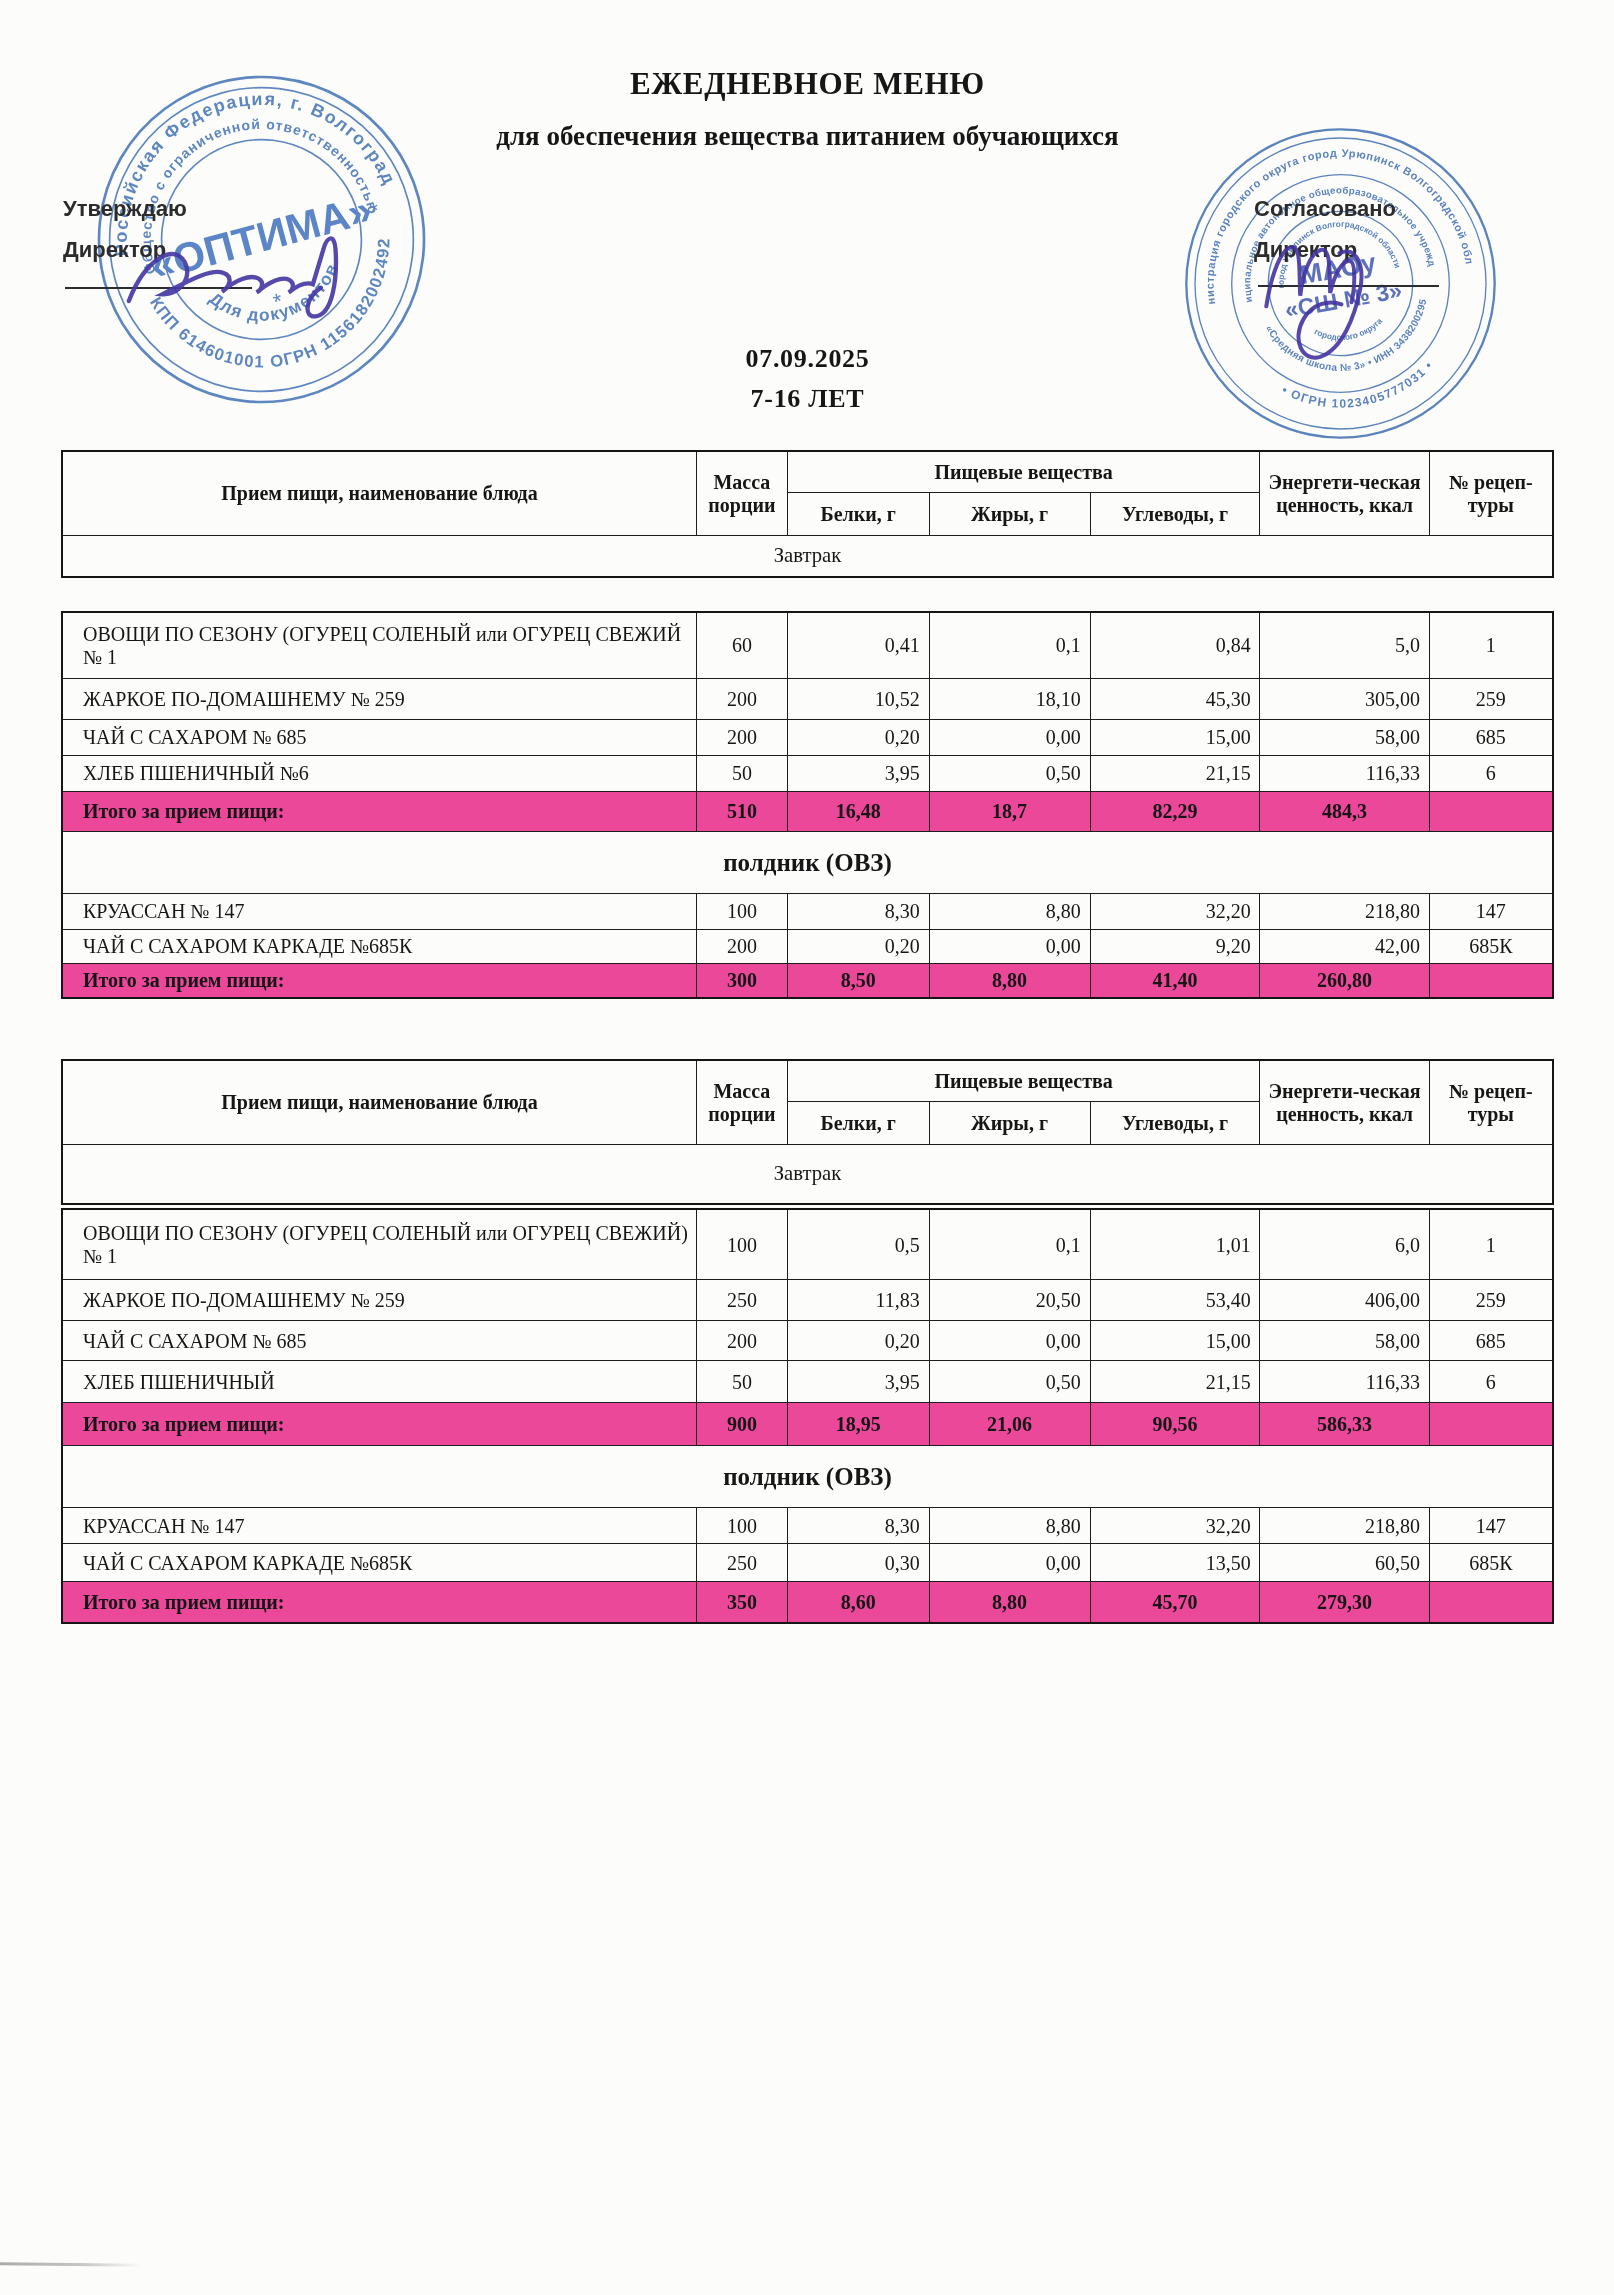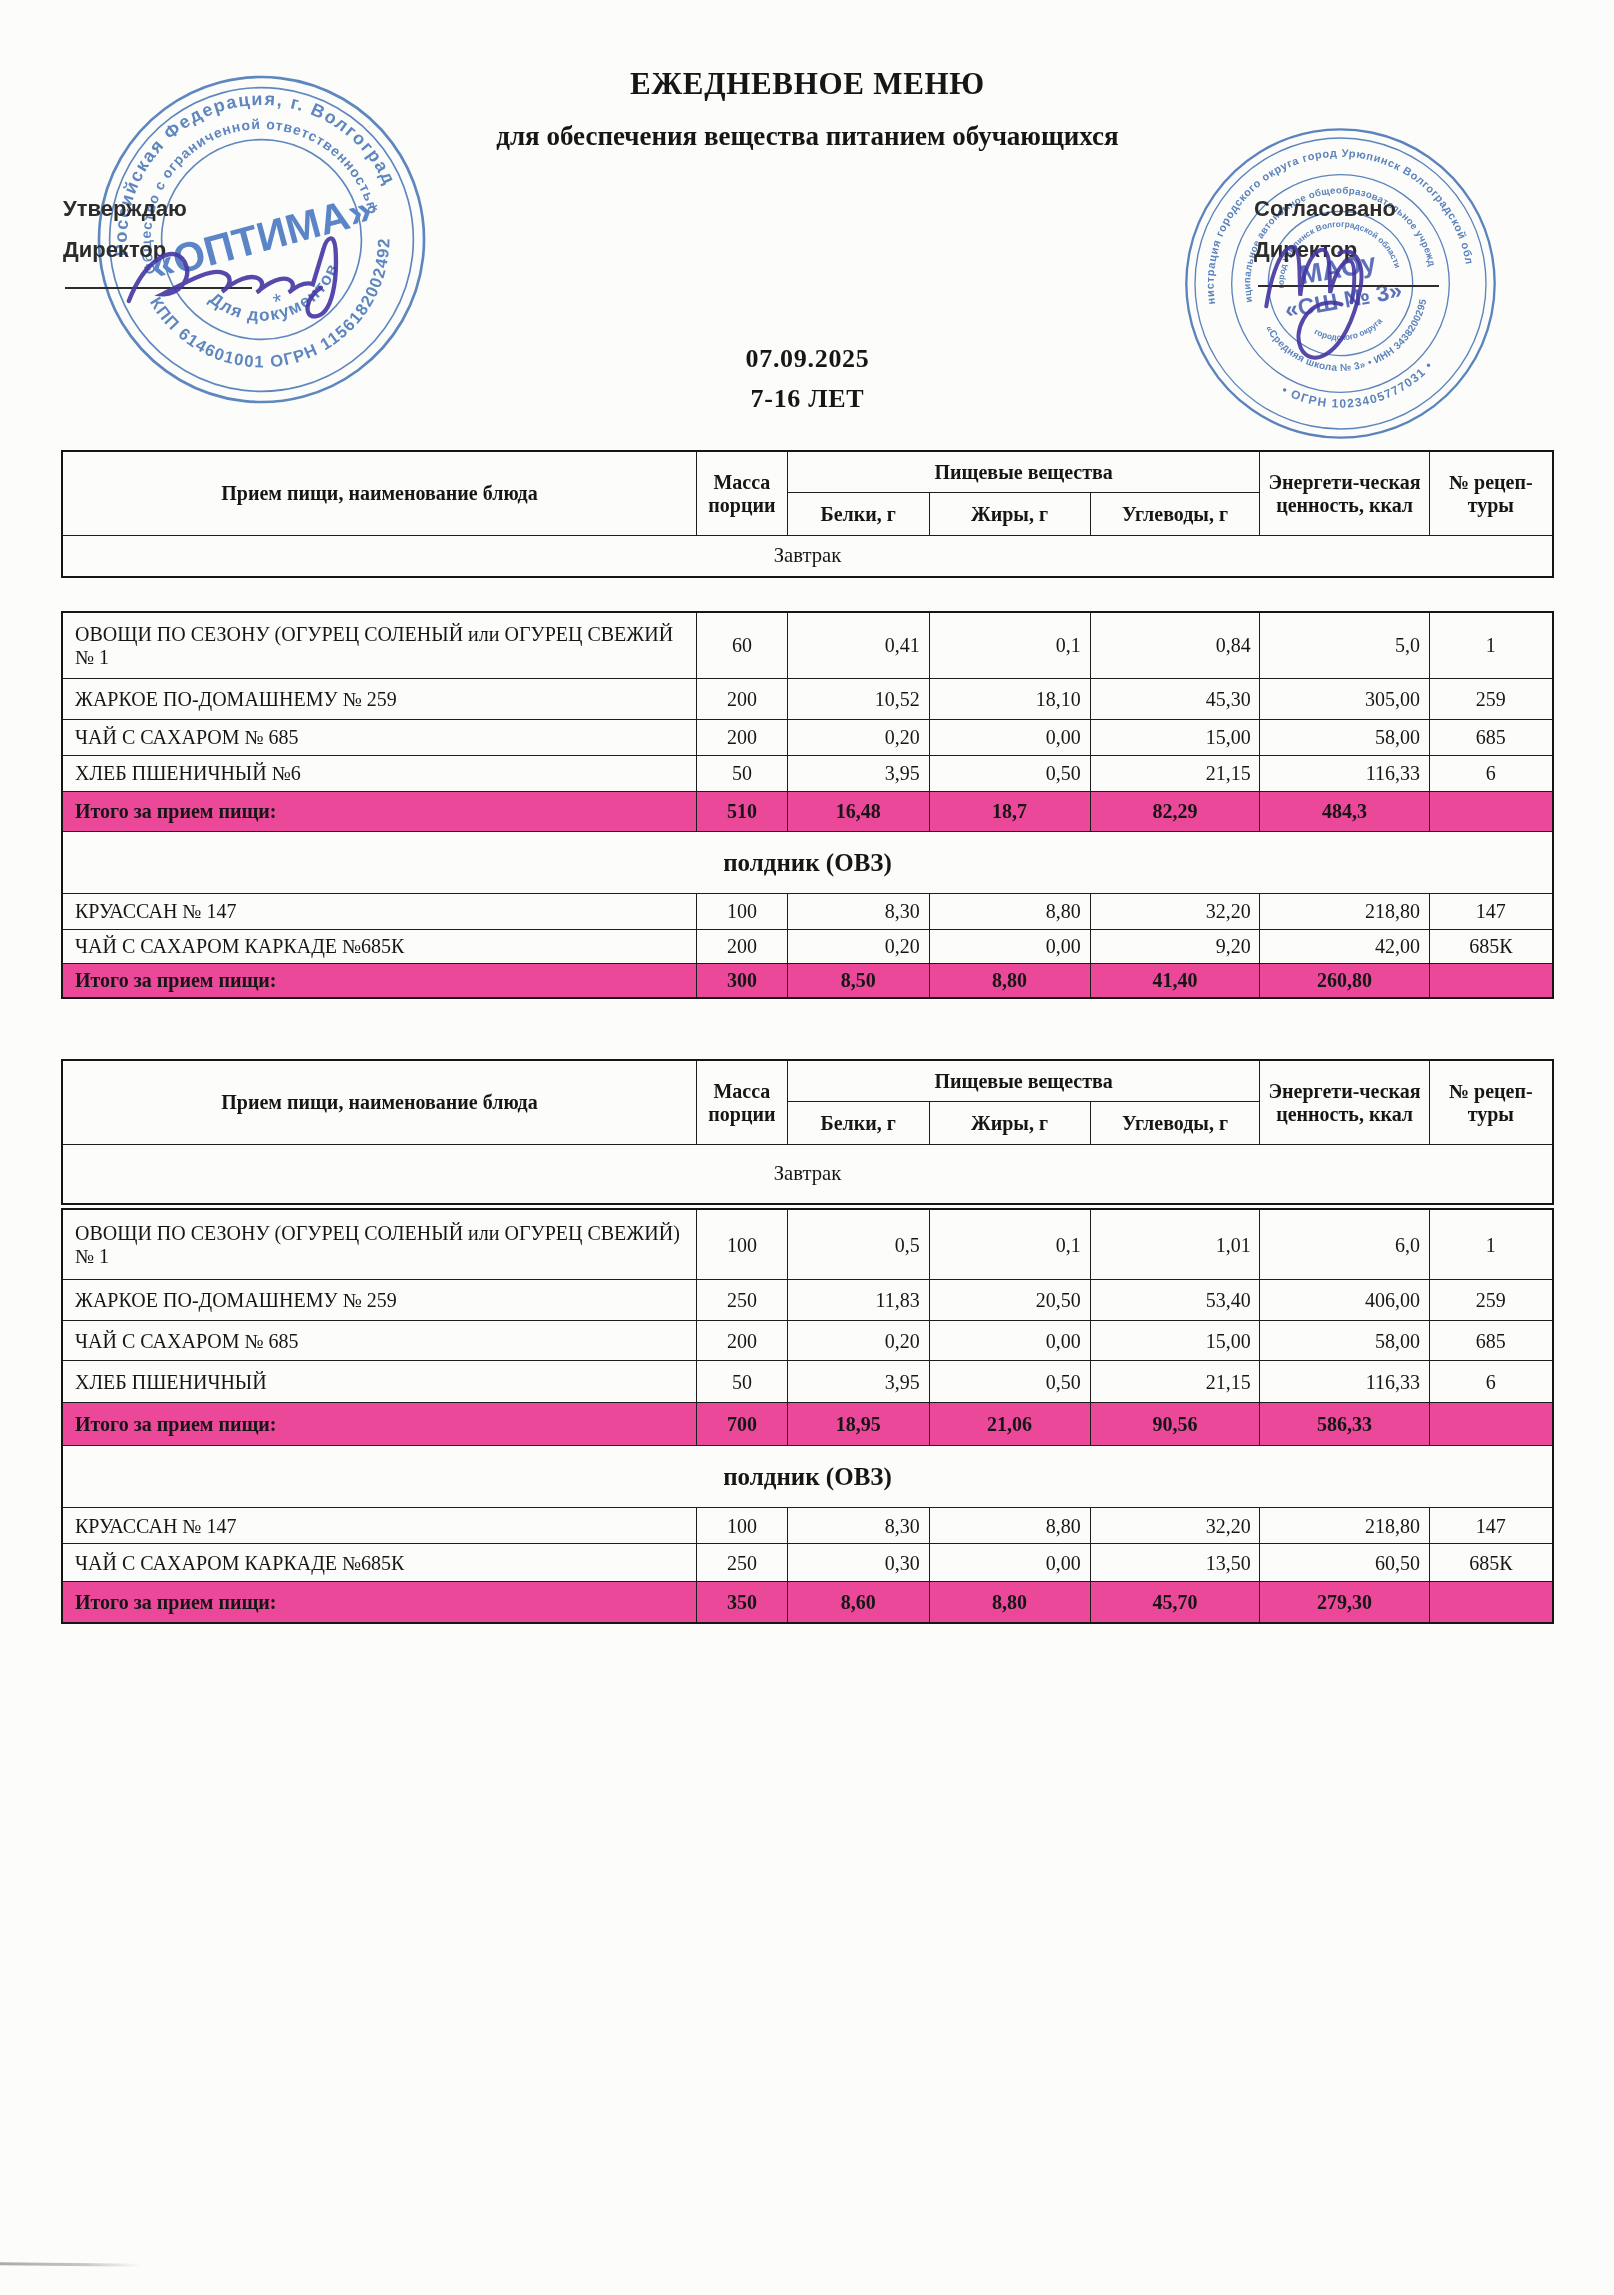--- a/index.html
+++ b/index.html
@@ -23,21 +23,21 @@
   #age-1{top:974px;}
   .tblwrap{position:absolute;left:61px;width:1493px;}
   #tbl-0{top:450px;}
   #tbl-1{top:1059px;}
   table.blk{border-collapse:collapse;width:100%;table-layout:fixed;border:2.7px solid #151515;}
   .blk td{border:1.3px solid #1d1d1d;font-size:20px;line-height:1.13;vertical-align:middle;
           padding:2px 4px;overflow:hidden;word-wrap:break-word;}
   tr.h1 td, tr.h2 td{font-weight:bold;text-align:center;padding:1.3px 2.7px;}
   tr.h1 td{height:37px;}
   tr.h2 td{height:40px;}
-  td.c-name{text-align:left;padding-left:12px;}
+  td.c-name{text-align:left;padding-left:20px;}
   td.c-num{text-align:right;padding-right:8.7px;}
   td.c-ctr{text-align:center;}
   tr.sec td{text-align:center;border-left:none;border-right:none;}
   td.sec1-cell{font-size:20.7px;}
   td.sec2-cell{font-size:25px;font-weight:bold;}
   tr.total td{background:#ec4899;font-weight:bold;}
   #tbl-0 .blkB{margin-top:33px;}
   #tbl-1 .blkB{margin-top:3.3px;}
   .stamp{position:absolute;opacity:.9;z-index:3;}
   #stamp-left{left:95px;top:73px;}
@@ -352,21 +352,21 @@
             <td class="c-name" style="height:37px">ХЛЕБ ПШЕНИЧНЫЙ</td>
             <td class="c-ctr" style="height:37px">50</td>
             <td class="c-num" style="height:37px">3,95</td>
             <td class="c-num" style="height:37px">0,50</td>
             <td class="c-num" style="height:37px">21,15</td>
             <td class="c-num" style="height:37px">116,33</td>
             <td class="c-ctr" style="height:37px">6</td>
           </tr>
           <tr class="total">
             <td class="c-name" style="height:38px">Итого за прием пищи:</td>
-            <td class="c-ctr" style="height:38px">700</td>
+            <td class="c-ctr" style="height:38px">900</td>
             <td class="c-ctr" style="height:38px">18,95</td>
             <td class="c-ctr" style="height:38px">21,06</td>
             <td class="c-ctr" style="height:38px">90,56</td>
             <td class="c-ctr" style="height:38px">586,33</td>
             <td class="c-ctr" style="height:38px"></td>
           </tr>
           <tr class="sec">
             <td colspan="7" class="sec2-cell" style="height:57px">полдник (ОВЗ)</td>
           </tr>
           <tr class="data">

